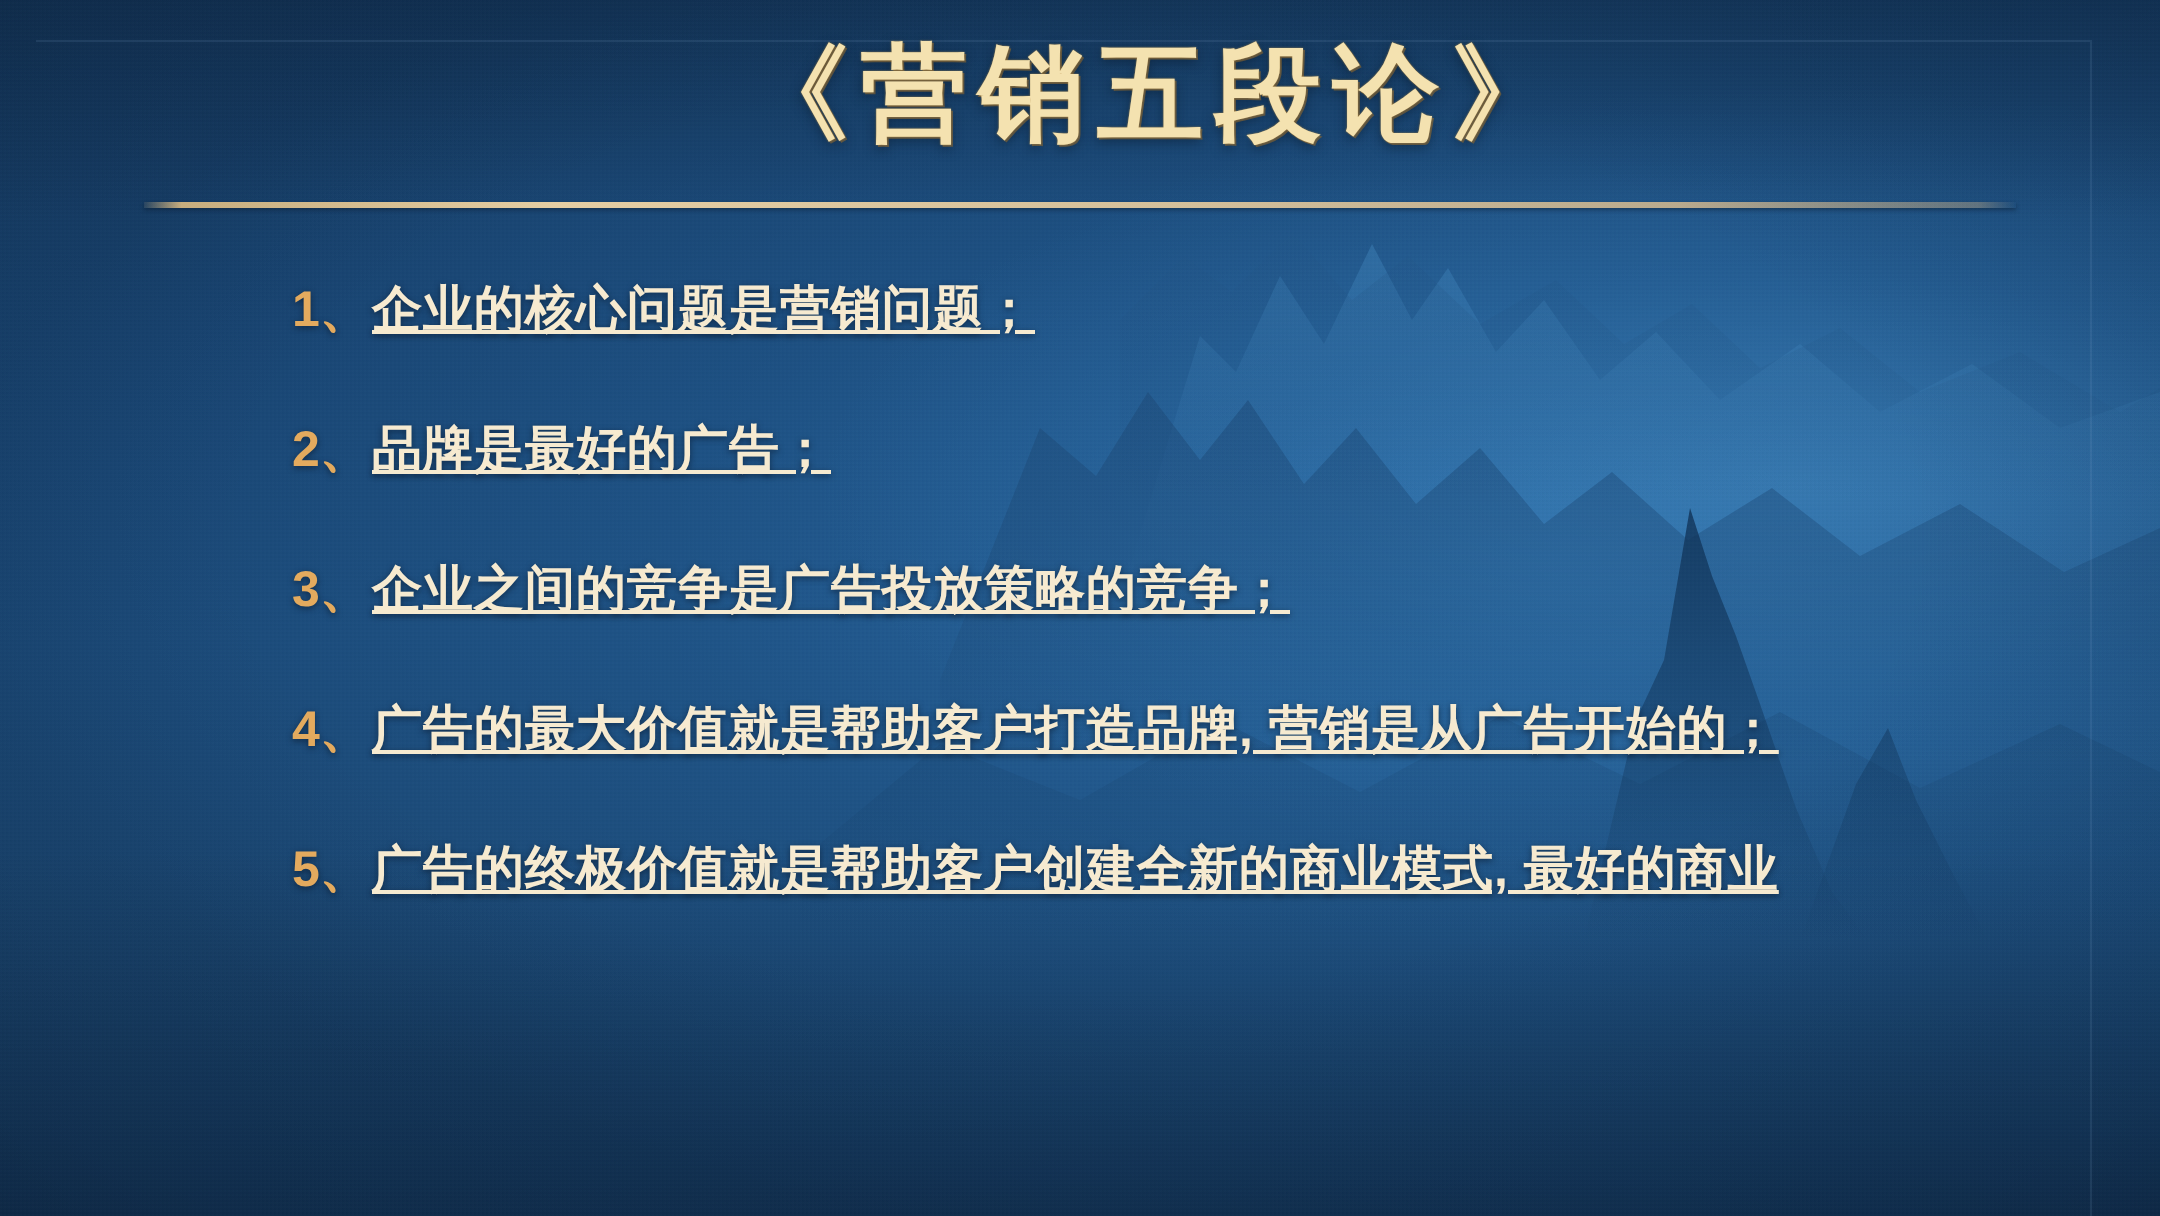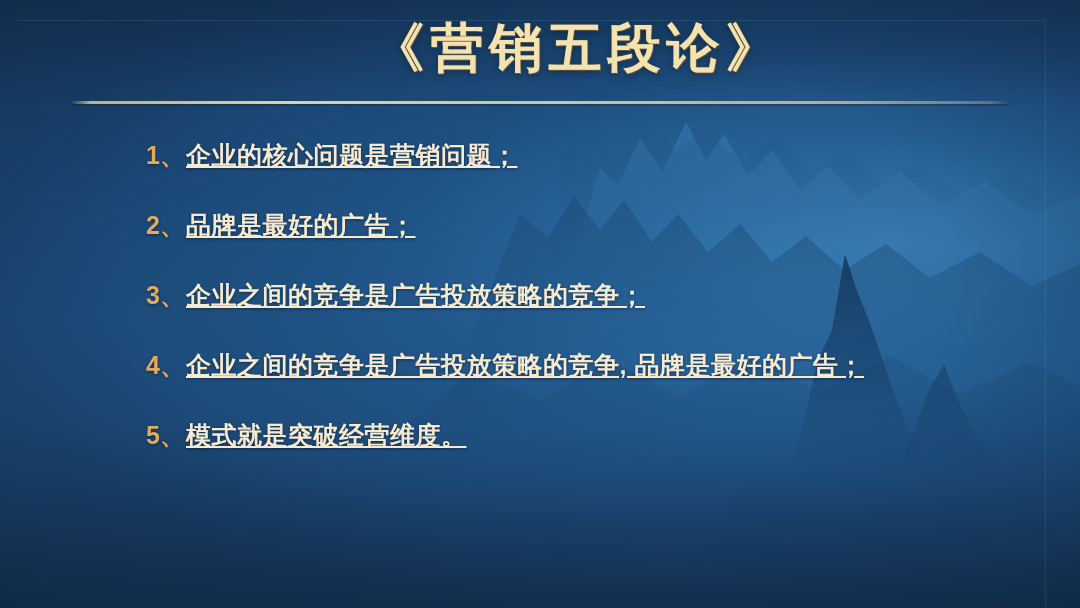--- a/index.html
+++ b/index.html
@@ -257,25 +257,25 @@
       <span class="point-text">品牌是最好的广告；</span>
     </div>
 
     <div class="point-row">
       <span class="point-num">3、</span>
       <span class="point-text">企业之间的竞争是广告投放策略的竞争；</span>
     </div>
 
     <div class="point-row">
       <span class="point-num">4、</span>
-      <span class="point-text">企业之间的竞争是广告投放策略的竞争, 品牌是最好的广告；</span>
+      <span class="point-text">广告的最大价值就是帮助客户打造品牌, 营销是从广告开始的；</span>
     </div>
 
     <div class="point-row">
       <span class="point-num">5、</span>
       <span class="point-text">
-        <span class="cont">模式就是突破经营维度。</span>
+        <span>广告的终极价值就是帮助客户创建全新的商业模式, 最好的商业</span>
       </span>
     </div>
 
   </div>
 
 </div>
 
 </body></html>

